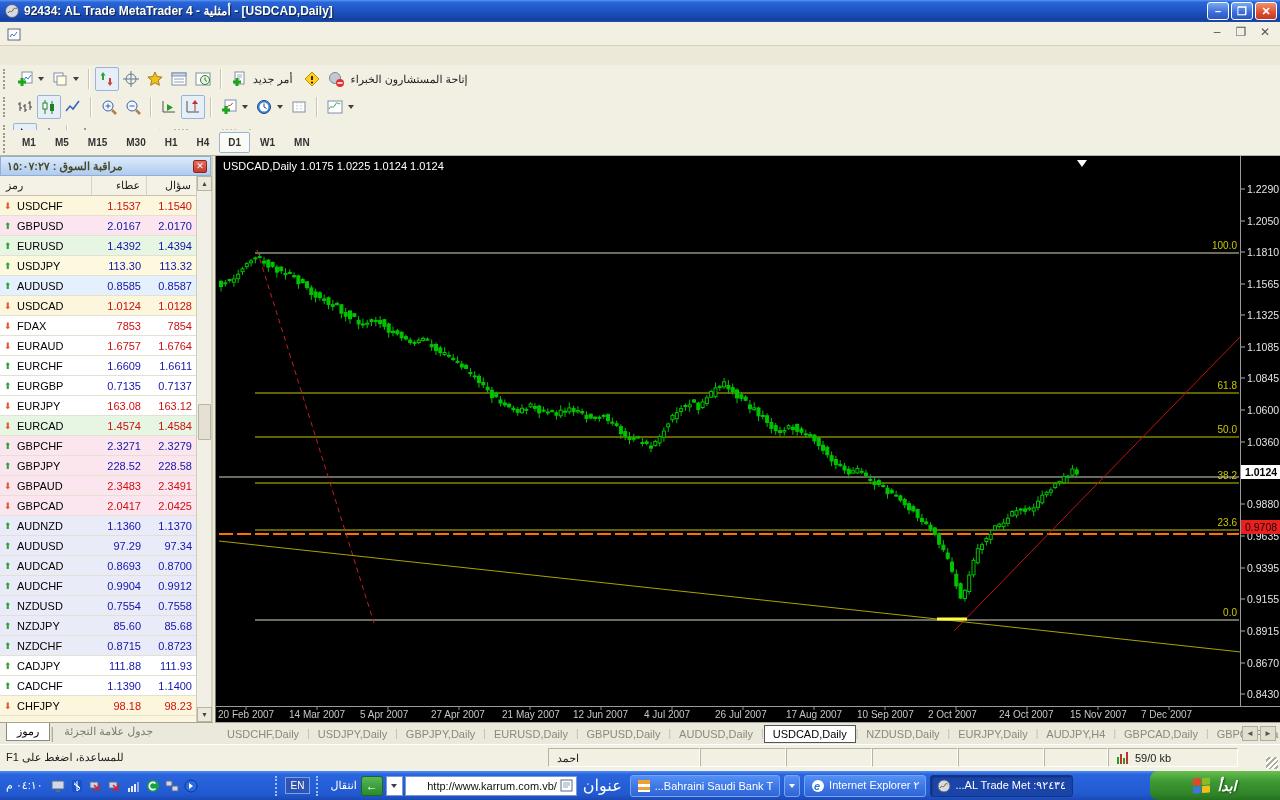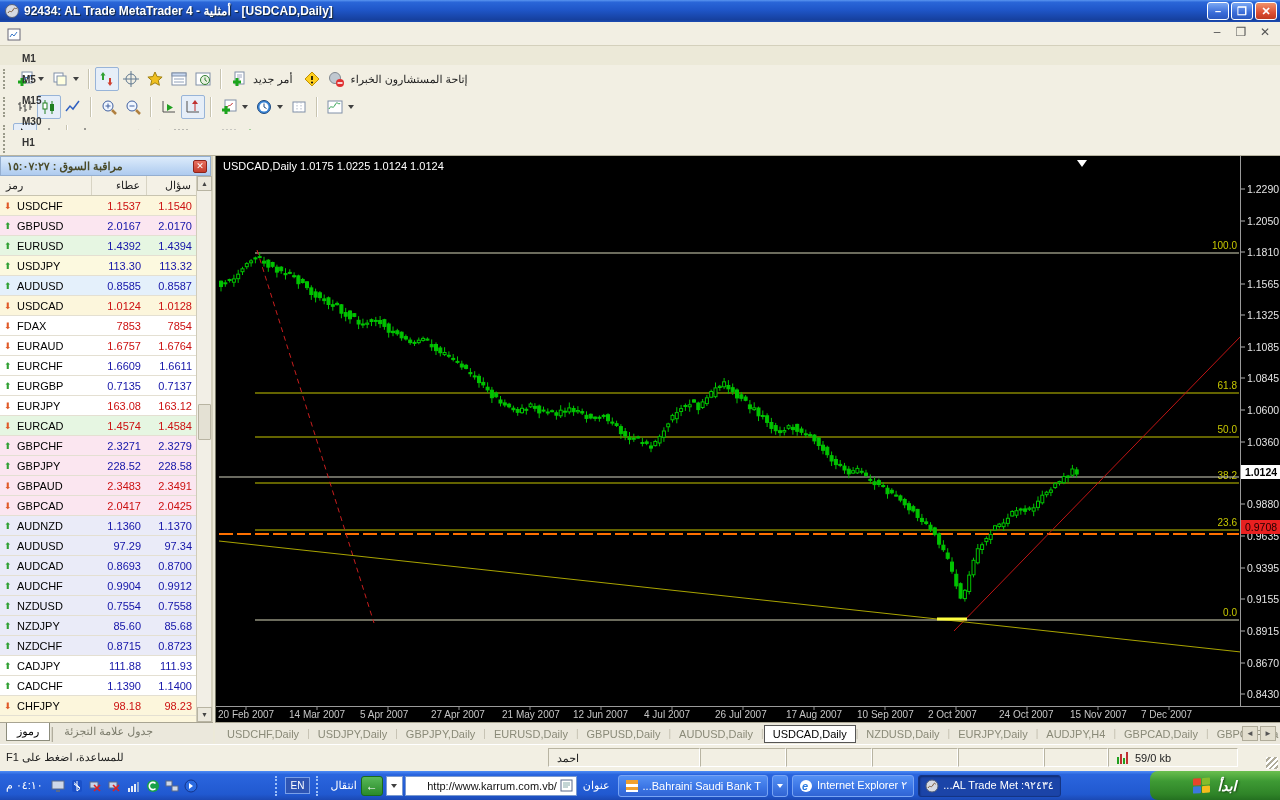--- a/index.html
+++ b/index.html
@@ -95,21 +95,21 @@
   .tb-grip { width:4px; height:20px; border-left:2px dotted #9ec0f8; margin:0 6px; }
   .tb-en { background:#2E55B4; border:1px solid #7aa0e8; color:#fff; font-size:10px; padding:2px 5px; }
   .tb-golabel { color:#fff; font-size:11px; margin:0 4px; }
   .tb-gobtn { width:22px; height:20px; background:linear-gradient(180deg,#58b858,#2a8a2a); border:1px solid #1a6a1a; border-radius:3px;
     color:#fff; text-align:center; line-height:18px; font-size:12px; font-weight:bold; }
   .tb-combo { width:17px; height:20px; background:#fff; border:1px solid #7a9ad0; display:flex; align-items:center; justify-content:center; margin-left:3px; }
   .tb-combo .dd { margin:0; }
   .tb-url { width:172px; height:20px; background:#fff; border:1px solid #7a9ad0; margin-left:2px; display:flex; align-items:center;
     flex-direction:row-reverse; padding:0 3px; gap:3px; }
   .tb-url span { font-size:11px; color:#111; white-space:nowrap; }
-  .tb-addrlabel { color:#fff; font-size:11px; margin:0 8px 0 6px; }
+  .tb-addrlabel { color:#fff; font-size:16px; margin:0 8px 0 6px; }
   .taskbtn { height:22px; display:flex; align-items:center; gap:4px; color:#fff; font-size:11px; white-space:nowrap; overflow:hidden;
     background:linear-gradient(180deg,#5490f4,#3a74e4 60%,#3064d4); border:1px solid #78a4f4; border-radius:3px; padding:0 6px; margin-right:4px; }
   .taskbtn.active { background:#1B44A8; border-color:#143484; box-shadow:inset 1px 1px 2px #102a70; }
   .taskbtn .bicon { width:14px; height:14px; flex:0 0 auto; }
   .expandbtn { width:16px; height:22px; background:linear-gradient(180deg,#5490f4,#3064d4); border:1px solid #78a4f4; border-radius:3px;
     margin-right:4px; display:flex; align-items:center; justify-content:center; }
   .expandbtn .dd { border-top-color:#fff; margin:0; }
   .startbtn { position:absolute; right:0; top:0; width:130px; height:29px;
     background:linear-gradient(180deg,#6ABF4F 0%,#3E9A34 35%,#2F8428 80%,#247020 100%);
     border-radius:8px 0 0 8px; display:flex; align-items:center; justify-content:center; gap:6px;
@@ -363,21 +363,21 @@
         <svg viewBox="0 0 18 18">
           <path d="M6 3l3 4H3z" fill="#20a020"></path>
           <path d="M12 15l3-4H9z" fill="#c03030"></path>
         </svg>
       </div>
     <span class="dd"></span>
   </div>
 
   <div class="tfbar">
     <div class="grip"></div>
-    <div id="tf-items" style="display:flex;flex-direction:column;">
+    <div id="tf-items" style="display:flex;">
         <span class="tf">M1</span>
         <span class="tf">M5</span>
         <span class="tf">M15</span>
         <span class="tf">M30</span>
         <span class="tf">H1</span>
         <span class="tf">H4</span>
         <span class="tf checked">D1</span>
         <span class="tf">W1</span>
         <span class="tf">MN</span>
       </div>

